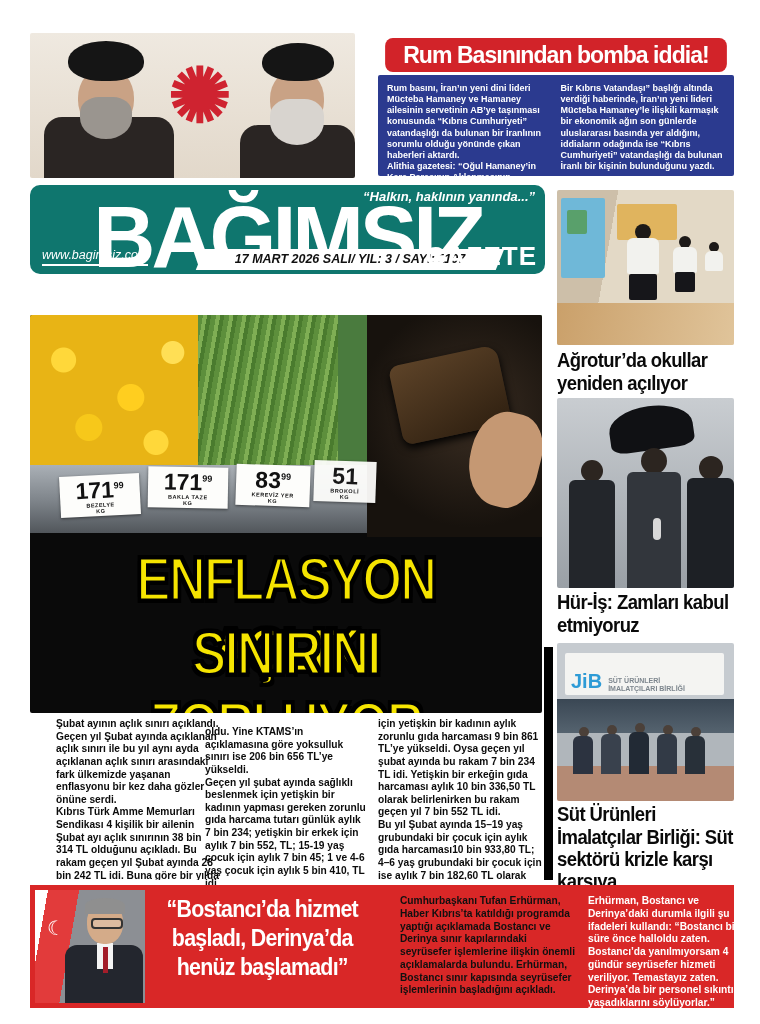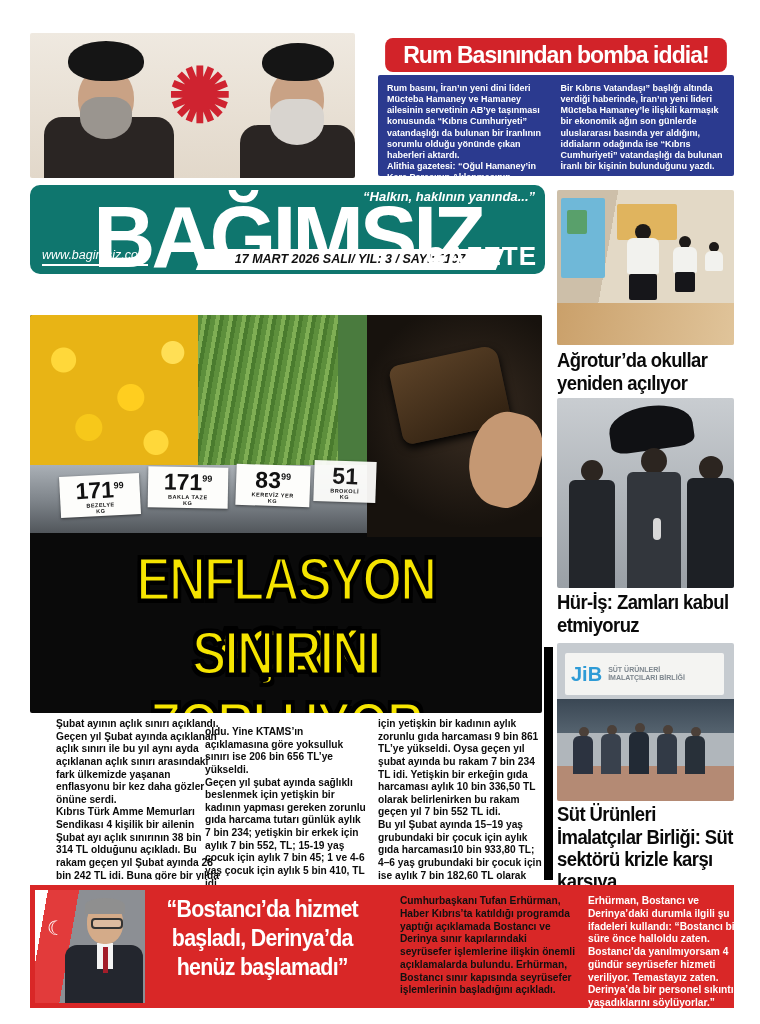--- a/index.html
+++ b/index.html
@@ -70,21 +70,21 @@
   .board{position:absolute;border-radius:2px;}
   .kid-shirt{position:absolute;background:#f2f2ee;border-radius:6px 6px 2px 2px;}
   .kid-shorts{position:absolute;background:#16161a;border-radius:2px;}
   .kid-head{position:absolute;background:#1d1a18;border-radius:50%;}
   .floor{position:absolute;left:0;bottom:0;width:100%;height:42px;background:linear-gradient(100deg,#caa06a,#e0c49a);}
   .photo-press{left:557px;top:398px;width:177px;height:190px;background:linear-gradient(180deg,#c9cdd1,#9aa0a6);}
   .sil{position:absolute;background:#23262b;border-radius:6px 6px 0 0;}
   .sil-head{position:absolute;background:#2c2520;border-radius:50%;}
   .jacket{position:absolute;background:#101114;border-radius:50% 50% 20% 20%;transform:rotate(-8deg);}
   .photo-milk{left:557px;top:643px;width:177px;height:158px;background:linear-gradient(180deg,#c6cbd0 0 55%,#b0b6bb 55% 78%,#b48a74 78% 100%);}
-  .milk-sign{position:absolute;left:8px;top:10px;right:10px;height:38px;background:#f4f4f2;border-radius:2px;display:flex;align-items:center;gap:6px;padding:2px 6px;}
+  .milk-sign{position:absolute;left:8px;top:10px;right:10px;height:38px;background:#f4f4f2;border-radius:2px;display:flex;align-items:flex-end;gap:6px;padding:2px 6px;}
   .milk-abbr{color:#2e9bd6;font-weight:bold;font-size:20px;}
   .milk-text{color:#7d868e;font-weight:bold;font-size:7px;line-height:1.15;}
   .window-band{position:absolute;left:0;top:56px;width:100%;height:34px;background:linear-gradient(180deg,#3a4754,#55636f);}
   .black-rule{left:544px;top:647px;width:9px;height:233px;background:#000;}
 
   
   .bottom-box{left:30px;top:885px;width:704px;height:123px;background:#d92727;}
   .photo-man{position:absolute;left:5px;top:5px;width:110px;height:113px;background:linear-gradient(100deg,#fff 0 10%,#e23b3b 10% 34%,#8c8f94 34% 100%);overflow:hidden;}
   .crescent{position:absolute;left:12px;top:26px;color:#fff;font-size:20px;}
   .suit{position:absolute;left:30px;bottom:0;width:78px;height:58px;background:#23262e;border-radius:12px 12px 0 0;}

